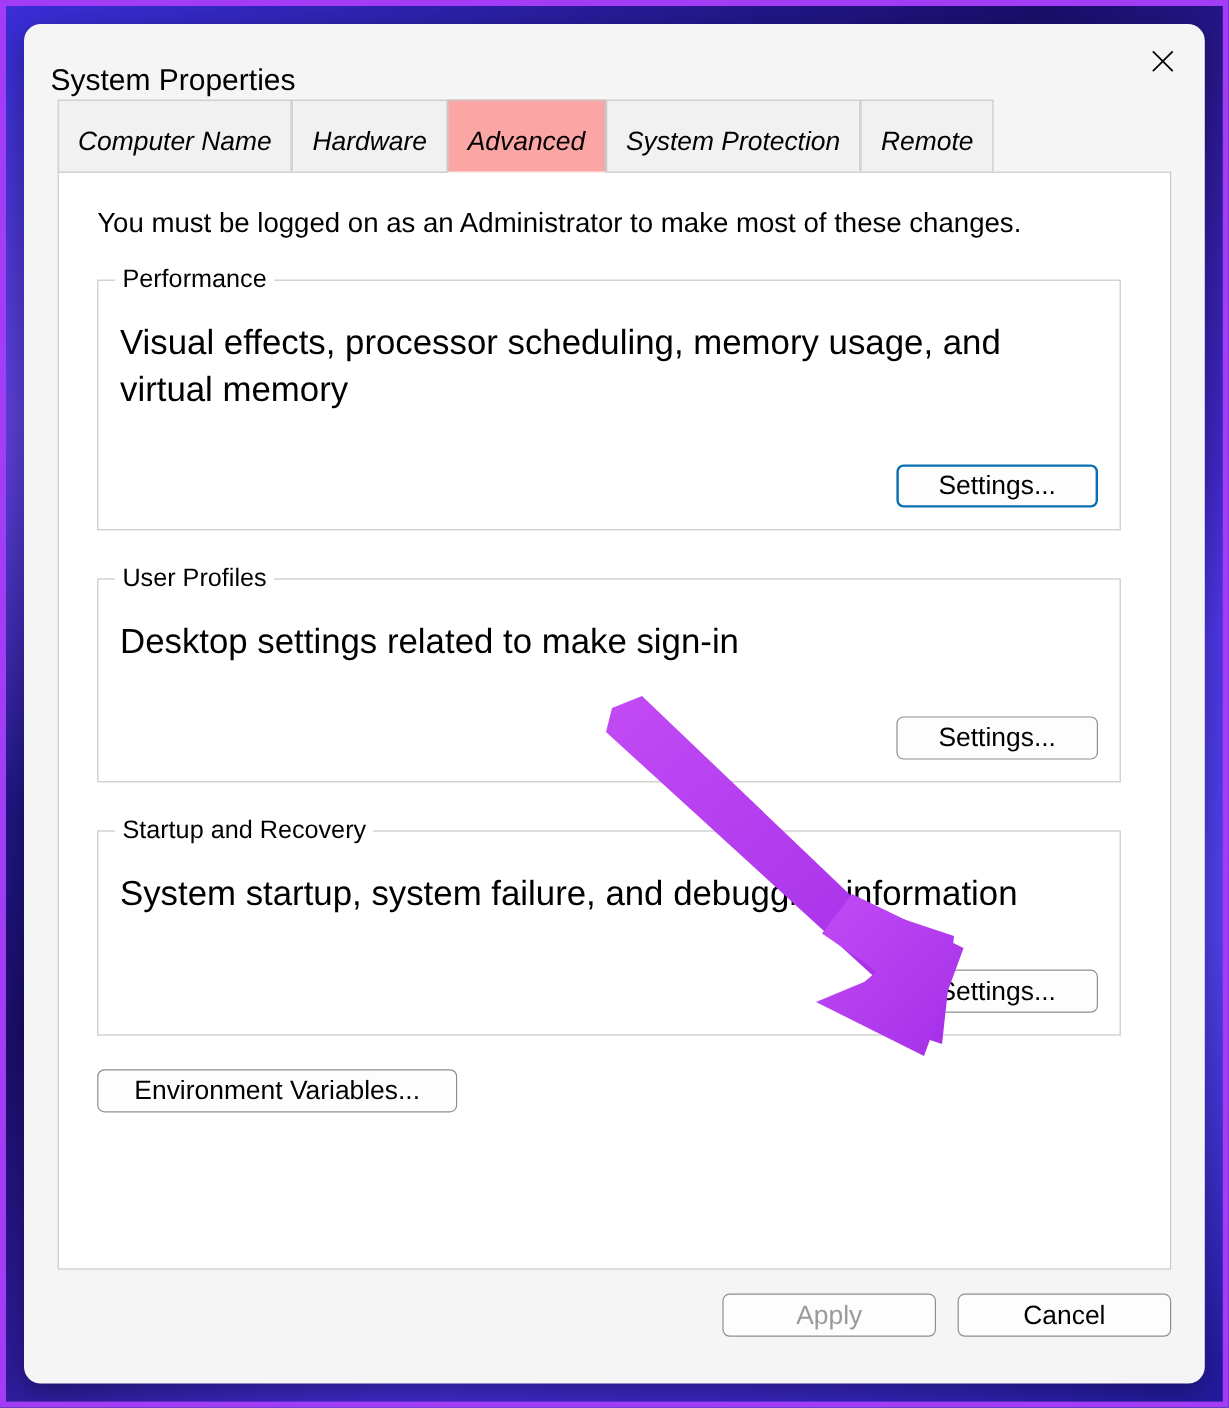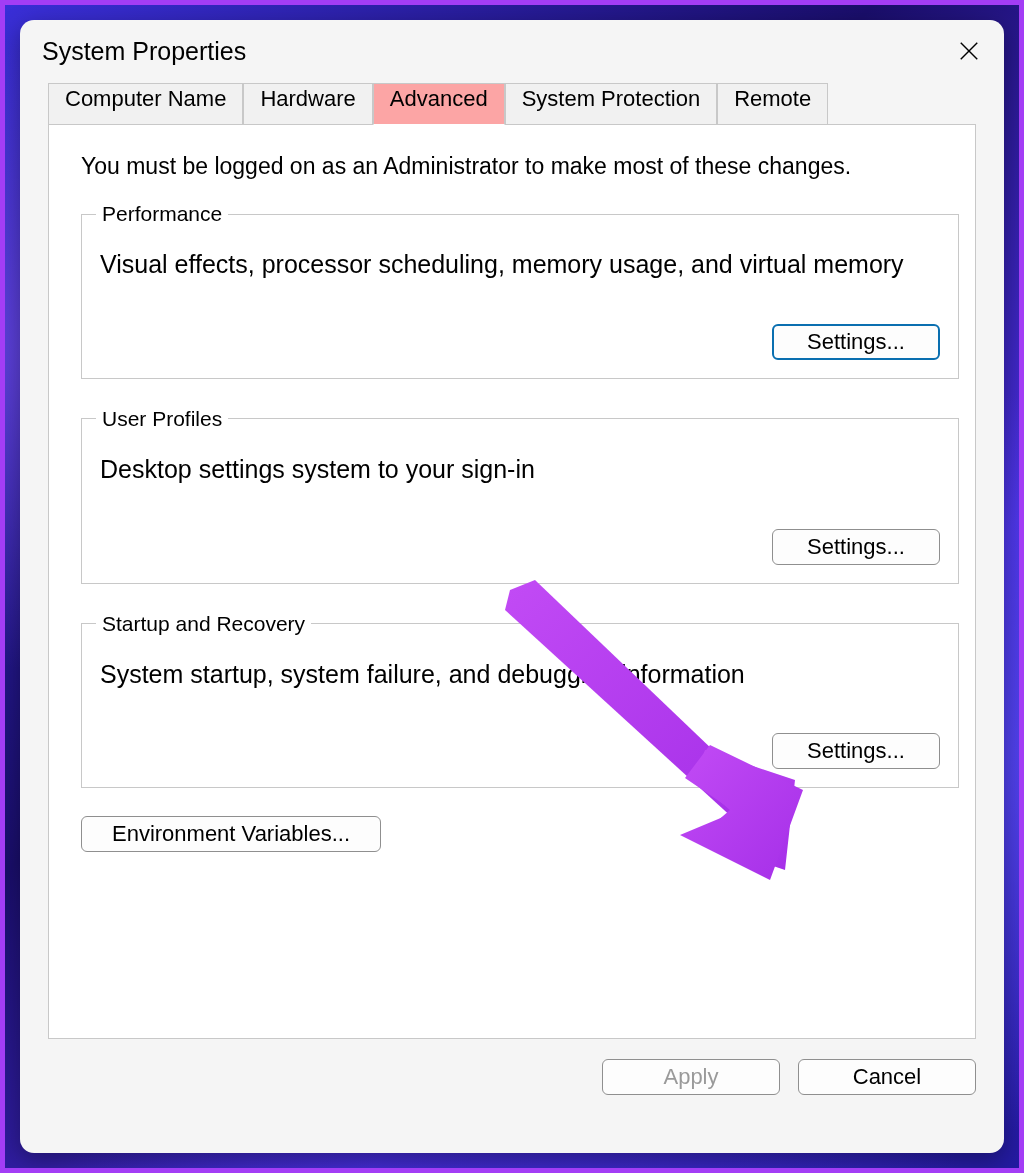--- a/index.html
+++ b/index.html
@@ -36,21 +36,21 @@
     background: #f5f5f5;
     border-radius: 14px;
     box-shadow: 0 8px 24px rgba(0,0,0,0.35);
     z-index:2;
     display:flex;
     flex-direction:column;
   }
 
   .titlebar {
     display:flex;
-    align-items:center;
+    align-items:flex-end;
     justify-content:space-between;
     height:62px;
     padding:0 0 0 22px;
   }
   .titlebar .title {
     font-size:25px;
     color:#000;
   }
   .close-btn {
     width:70px; height:62px;
@@ -62,48 +62,49 @@
   .close-btn svg { width:22px; height:22px; }
 
   .tabs-wrap {
     padding: 0 28px;
   }
   .tabs {
     display:flex;
     align-items:flex-end;
   }
   .tab {
-    padding:2px 16px 12px 16px;
+    padding:21px 16px 12px 16px;
     font-size:22px;
     color:#000;
     border:1px solid transparent;
     cursor:pointer;
     position:relative;
     top:1px;
     background:transparent;
+    font-style:italic;
   }
   .tab.inactive {
     border:1px solid #c8c8c8;
     border-bottom-color:#c8c8c8;
     background:#f1f1f1;
   }
   .tab.active {
     background:#fca5a5;
     border:1px solid #c8c8c8;
     border-bottom-color:#fff;
     z-index:3;
   }
 
   .panel {
     margin:0 28px 0 28px;
     background:#fff;
     border:1px solid #c8c8c8;
     flex: 0 0 auto;
     height: 915px;
-    padding: 28px 16px 20px 32px;
+    padding: 28px 41px 20px 32px;
     position:relative;
   }
 
   .intro {
     font-size:23px;
     color:#000;
     margin:0 0 22px 0;
   }
 
   fieldset.group {
@@ -112,21 +113,21 @@
     padding: 18px 18px 18px 18px;
     position:relative;
   }
   fieldset.group legend {
     font-size:21px;
     color:#000000;
     padding:0 6px;
     margin-left:-4px;
   }
   .group-desc {
-    font-size:25px;
+    font-size:29px;
     color:#000;
     margin: 4px 0 0 0;
     line-height:1.35;
   }
   .btn-row {
     display:flex;
     justify-content:flex-end;
     margin-top:42px;
   }
   .btn {
@@ -206,21 +207,21 @@
     <fieldset class="group">
       <legend>Performance</legend>
       <p class="group-desc">Visual effects, processor scheduling, memory usage, and virtual memory</p>
       <div class="btn-row">
         <button class="btn highlight">Settings...</button>
       </div>
     </fieldset>
 
     <fieldset class="group">
       <legend>User Profiles</legend>
-      <p class="group-desc">Desktop settings system to your sign-in</p>
+      <p class="group-desc">Desktop settings related to make sign-in</p>
       <div class="btn-row">
         <button class="btn">Settings...</button>
       </div>
     </fieldset>
 
     <fieldset class="group">
       <legend>Startup and Recovery</legend>
       <p class="group-desc">System startup, system failure, and debugging information</p>
       <div class="btn-row">
         <button class="btn">Settings...</button>

